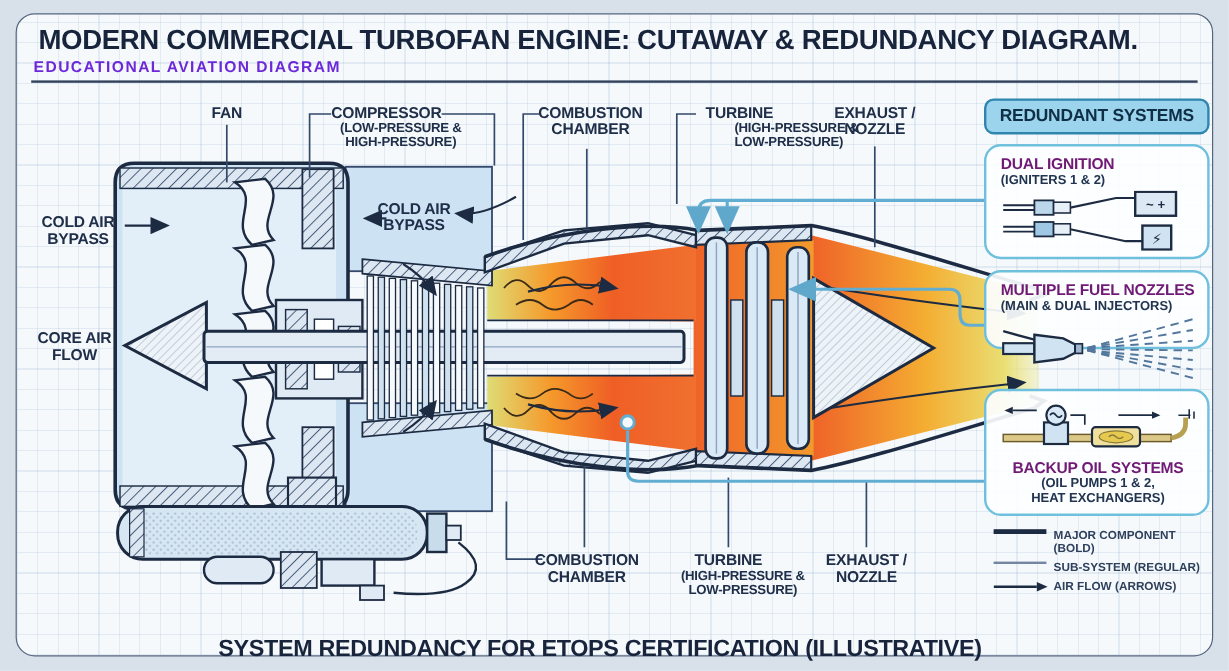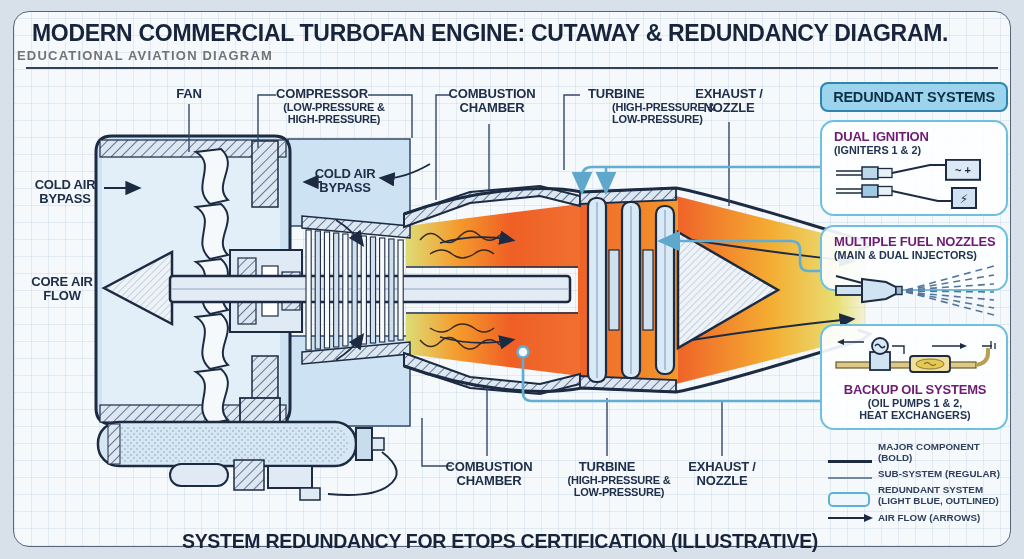--- a/index.html
+++ b/index.html
@@ -15,22 +15,22 @@
     background-color:#f5f9fc;
     background-image:
       repeating-linear-gradient(0deg, rgba(130,160,195,.17) 0 1px, transparent 1px 17px),
       repeating-linear-gradient(90deg, rgba(130,160,195,.17) 0 1px, transparent 1px 17px);
   }
   .title{
     position:absolute;left:32px;top:20px;width:960px;
     font-size:23px;font-weight:800;letter-spacing:-0.3px;color:#17243c;white-space:nowrap;
   }
   .subtitle{
-    position:absolute;left:17px;top:48px;
-    font-size:13px;font-weight:600;letter-spacing:1.2px;color:#737373;
+    position:absolute;left:28px;top:48px;
+    font-size:13px;font-weight:600;letter-spacing:1.2px;color:#6d28d9;
   }
   .divider{
     position:absolute;left:26px;top:67px;width:972px;height:0;
     border-top:2px solid #32415c;
   }
   svg.art{position:absolute;left:0;top:0;width:1024px;height:559px;}
   .lbl{
     position:absolute;text-align:center;font-weight:bold;font-size:13px;
     line-height:1.1;letter-spacing:-0.2px;color:#202f49;white-space:nowrap;
     transform:translateX(-50%);
@@ -49,21 +49,21 @@
     padding:7px 10px 4px 12px;
   }
   .rbox h4{margin:0;font-size:13px;letter-spacing:-0.2px;color:#701a75;}
   .rbox .sub{font-size:10.8px;font-weight:600;color:#223450;}
   .bicon{display:block;margin:3px auto 0;}
   .rbox.center{text-align:center;}
   .legend{
     position:absolute;left:828px;top:441px;width:184px;
     font-size:9.8px;font-weight:600;color:#2e405c;
   }
-  .lrow{display:flex;align-items:flex-end;margin-bottom:5px;}
+  .lrow{display:flex;align-items:flex-start;margin-bottom:5px;}
   .lsw{width:50px;flex:0 0 50px;display:flex;align-items:center;}
   .sw-major{width:44px;height:3.5px;background:#1d2b42;}
   .sw-sub{width:44px;height:1.6px;background:#7487a0;}
   .sw-red{width:38px;height:11px;border:2px solid #5fb0d4;border-radius:5px;background:#eef7fc;}
   .sw-hot{width:40px;height:9px;border-radius:2px;background:linear-gradient(90deg,#ee5f26,#f2a52e 55%,#e9df74);}
   .two{line-height:1.15;}
   .footer{
     position:absolute;left:110px;top:514px;width:780px;text-align:center;
     font-size:19.5px;font-weight:800;letter-spacing:-0.3px;color:#17243c;white-space:nowrap;margin-top:16px;
   }
@@ -380,29 +380,20 @@
     <span>MAJOR COMPONENT (BOLD)</span>
   </div>
   <div class="lrow">
     <span class="lsw">
         <span class="sw-sub"></span>
       </span>
     <span>SUB-SYSTEM (REGULAR)</span>
   </div>
   <div class="lrow">
     <span class="lsw">
-        <span class="sw-red"></span>
-      </span>
-    <span class="two">
-      <span>REDUNDANT SYSTEM</span><br>
-      <span>(LIGHT BLUE, OUTLINED)</span>
-    </span>
-  </div>
-  <div class="lrow">
-    <span class="lsw">
       <svg width="46" height="10" viewBox="0 0 46 10">
         <line x1="0" y1="5" x2="36" y2="5" stroke="#1d2b42" stroke-width="2"></line>
         <polygon points="36,1 36,9 45,5" fill="#1d2b42"></polygon>
       </svg>
     </span>
     <span>AIR FLOW (ARROWS)</span>
   </div>
 </div>
 
 <div class="footer">SYSTEM REDUNDANCY FOR ETOPS CERTIFICATION (ILLUSTRATIVE)</div>

